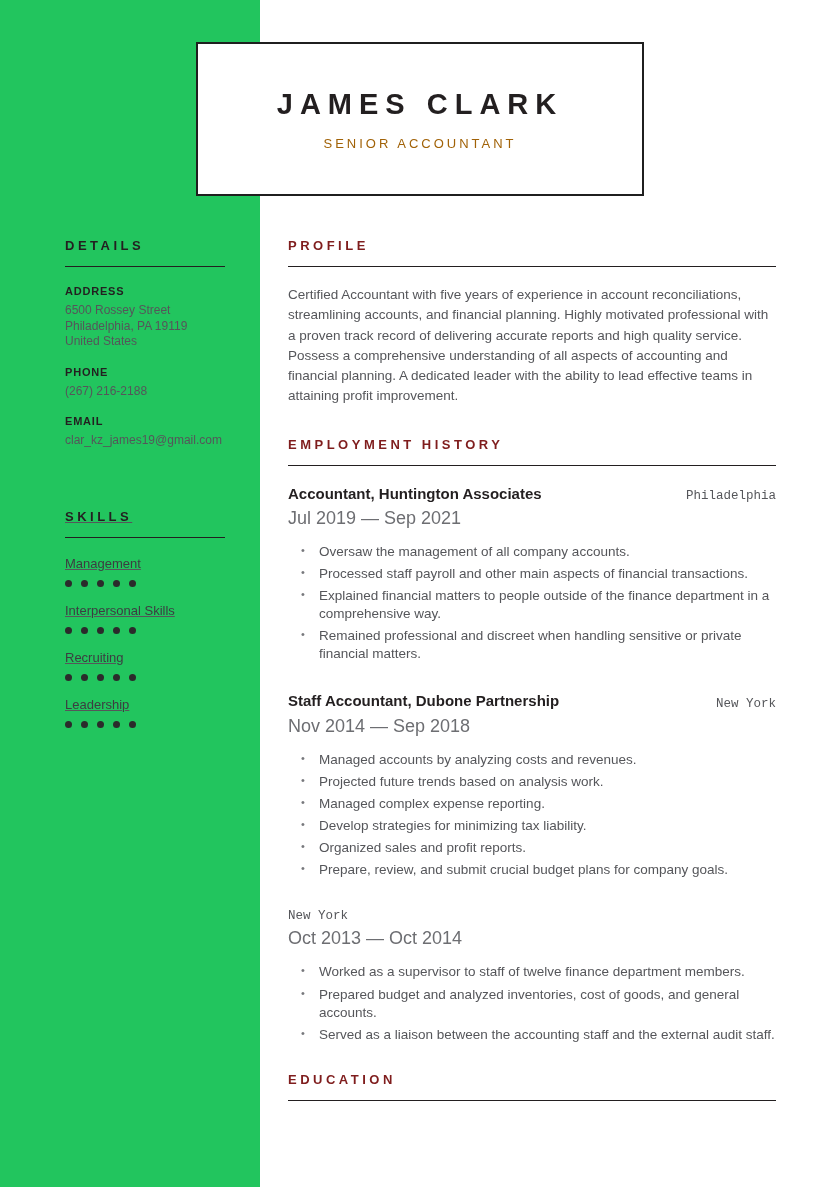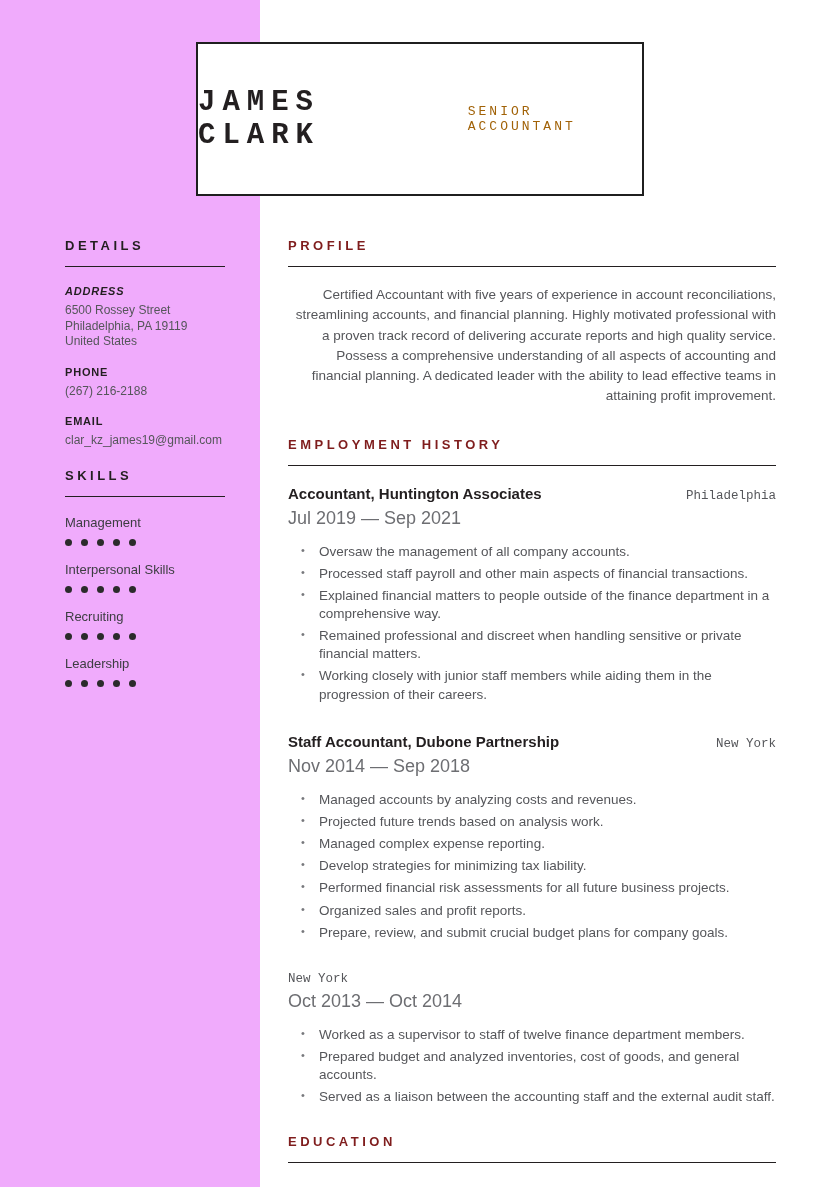--- a/index.html
+++ b/index.html
@@ -3,54 +3,54 @@
 <meta charset="utf-8">
 <style>
   * { margin:0; padding:0; box-sizing:border-box; }
   body { background:#ffffff; font-family:"Liberation Sans", sans-serif; }
   .page{
     position:relative; width:840px; height:1187px; background:#ffffff;
     overflow:hidden; color:#55565a;
   }
   .sidebar{
     position:absolute; left:0; top:0; width:260px; height:100%;
-    background:#f0abfc; padding:238px 35px 0 65px;
+    background:#22c55e; padding:238px 35px 0 65px;
   }
   .header-box{
     position:absolute; top:42px; left:196px; width:448px; height:154px;
     background:#ffffff; border:2px solid #1f1f1f; z-index:2;
-    display:flex; align-items:center; justify-content:center; gap:15px;font-family:Liberation Mono, monospace;
+    display:flex; flex-direction:column; align-items:center; justify-content:center; gap:15px;
   }
   .name{
     font-size:29px; font-weight:700; letter-spacing:7px; color:#231f20;
   }
   .job-subtitle{
     font-size:13px; letter-spacing:3px; color:#a16207;
   }
   .main{
     position:absolute; left:288px; top:238px; width:488px;
   }
   .sec-heading{
     font-size:13px; font-weight:700; letter-spacing:3.5px; color:#7f1d1d;
     border-bottom:1.5px solid #231f20; padding-bottom:13px; margin-bottom:18px;
   }
   .side-heading{
     font-size:13px; font-weight:700; letter-spacing:3.5px; color:#231f20;
     border-bottom:1.5px solid #231f20; padding-bottom:13px; margin-bottom:18px;
   }
   .profile-text{
-    font-size:13.5px; line-height:1.5; color:#55565a; margin-bottom:30px;text-align:right;
+    font-size:13.5px; line-height:1.5; color:#55565a; margin-bottom:30px;
   }
   .side-label{
     font-size:11px; font-weight:700; letter-spacing:0.8px; color:#231f20;
     margin-bottom:6px; margin-top:16px;
   }
-  .side-label:first-of-type{ margin-top:7px;font-style:italic; }
+  .side-label:first-of-type{ margin-top:7px; }
   .side-value{ font-size:12px; line-height:1.3; color:#55565a; }
-  .skills-block{ margin-top:19px; }
+  .skills-block{ margin-top:60px;text-decoration:underline; }
   .skill{ margin-bottom:16px; }
   .skill-name{ font-size:13px; color:#3c3d41; margin-bottom:9px; }
   .dots{ display:flex; gap:9px; }
   .dot{ width:7px; height:7px; border-radius:50%; background:#2b2b2b; display:inline-block; }
   .job{ margin-bottom:28px; }
   .job-header{ display:flex; justify-content:space-between; align-items:flex-end; }
   .job-title{ font-size:15px; font-weight:700; color:#231f20; line-height:1.3; max-width:72%; }
   .job-location{ font-size:12.5px; color:#55565a; padding-top:2px;font-family:Liberation Mono, monospace; }
   .job-dates{ font-size:18px; color:#6d6e72; margin-top:5px; margin-bottom:14px; }
   .bullets{ list-style:none; }
@@ -147,36 +147,34 @@
         <div class="job-header">
           <h3 class="job-title">Accountant, Huntington Associates</h3>
           <span class="job-location">Philadelphia</span>
         </div>
         <div class="job-dates">Jul 2019 — Sep 2021</div>
         <ul class="bullets">
           <li>Oversaw the management of all company accounts.</li>
           <li>Processed staff payroll and other main aspects of financial transactions.</li>
           <li>Explained financial matters to people outside of the finance department in a comprehensive way.</li>
           <li>Remained professional and discreet when handling sensitive or private financial matters.</li>
-          <li>Working closely with junior staff members while aiding them in the progression of their careers.</li>
         </ul>
       </div>
 
       <div class="job">
         <div class="job-header">
           <h3 class="job-title">Staff Accountant, Dubone Partnership</h3>
           <span class="job-location">New York</span>
         </div>
         <div class="job-dates">Nov 2014 — Sep 2018</div>
         <ul class="bullets">
           <li>Managed accounts by analyzing costs and revenues.</li>
           <li>Projected future trends based on analysis work.</li>
           <li>Managed complex expense reporting.</li>
           <li>Develop strategies for minimizing tax liability.</li>
-          <li>Performed financial risk assessments for all future business projects.</li>
           <li>Organized sales and profit reports.</li>
           <li>Prepare, review, and submit crucial budget plans for company goals.</li>
         </ul>
       </div>
 
       <div class="job">
         <div class="job-header">
           <span class="job-location">New York</span>
         </div>
         <div class="job-dates">Oct 2013 — Oct 2014</div>

